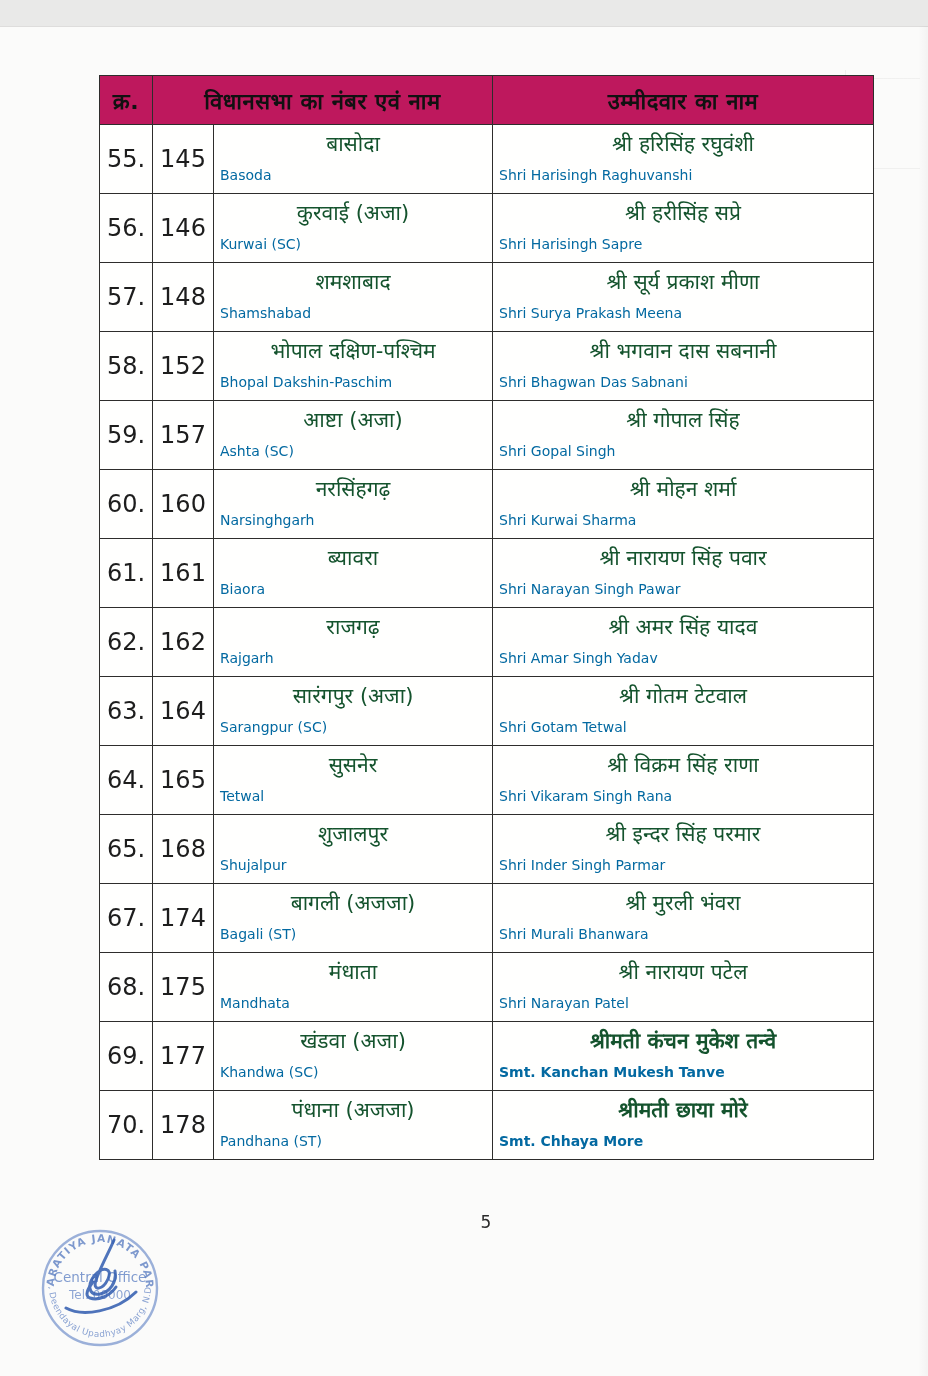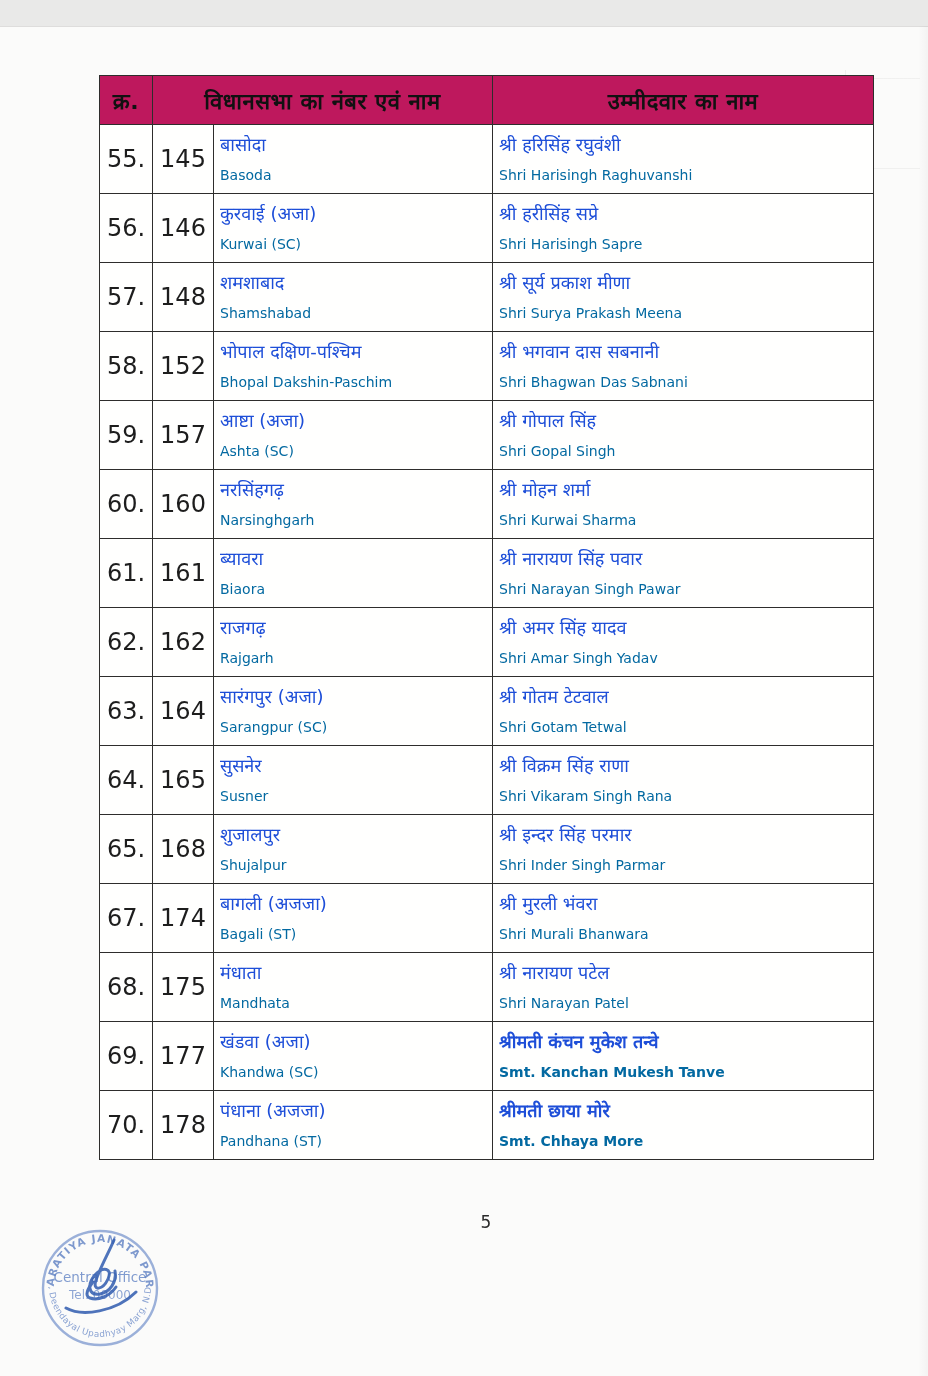--- a/index.html
+++ b/index.html
@@ -51,21 +51,21 @@
   }
   .doc-table tbody td{
     height:65px;
     padding:1px 6px 2px 6px;
     vertical-align:middle;
     background:#fffffe;
   }
   td.cell-sl,td.cell-no{text-align:center;font-size:24px;color:#1d1d1d;}
   td.cell-seat{padding-left:8px;}
   td.cell-cand{padding-left:10px;}
-  .line-hi{font-size:18px;line-height:33px;color:#1d4ed8;white-space:nowrap;}
+  .line-hi{font-size:21px;line-height:33px;color:#14532d;white-space:nowrap;text-align:center;}
   .line-en{font-size:14px;line-height:28px;color:#0369a1;white-space:nowrap;}
   tr.bold-candidate td.cell-cand .line-hi,
   tr.bold-candidate td.cell-cand .line-en{font-weight:bold;}
 
   .page-number{
     position:absolute;left:99px;top:1212px;width:774px;
     text-align:center;font-size:17px;color:#2a2a2a;
   }
 
   .stamp-wrap{position:absolute;left:30px;top:1224px;width:160px;height:136px;}
@@ -210,21 +210,21 @@
       <div class="line-hi">श्री गोतम टेटवाल</div>
       <div class="line-en">Shri Gotam Tetwal</div>
     </td>
   </tr>
 
   <tr>
     <td class="cell-sl">64.</td>
     <td class="cell-no">165</td>
     <td class="cell-seat">
       <div class="line-hi">सुसनेर</div>
-      <div class="line-en">Susner</div>
+      <div class="line-en">Tetwal</div>
     </td>
     <td class="cell-cand">
       <div class="line-hi">श्री विक्रम सिंह राणा</div>
       <div class="line-en">Shri Vikaram Singh Rana</div>
     </td>
   </tr>
 
   <tr>
     <td class="cell-sl">65.</td>
     <td class="cell-no">168</td>

